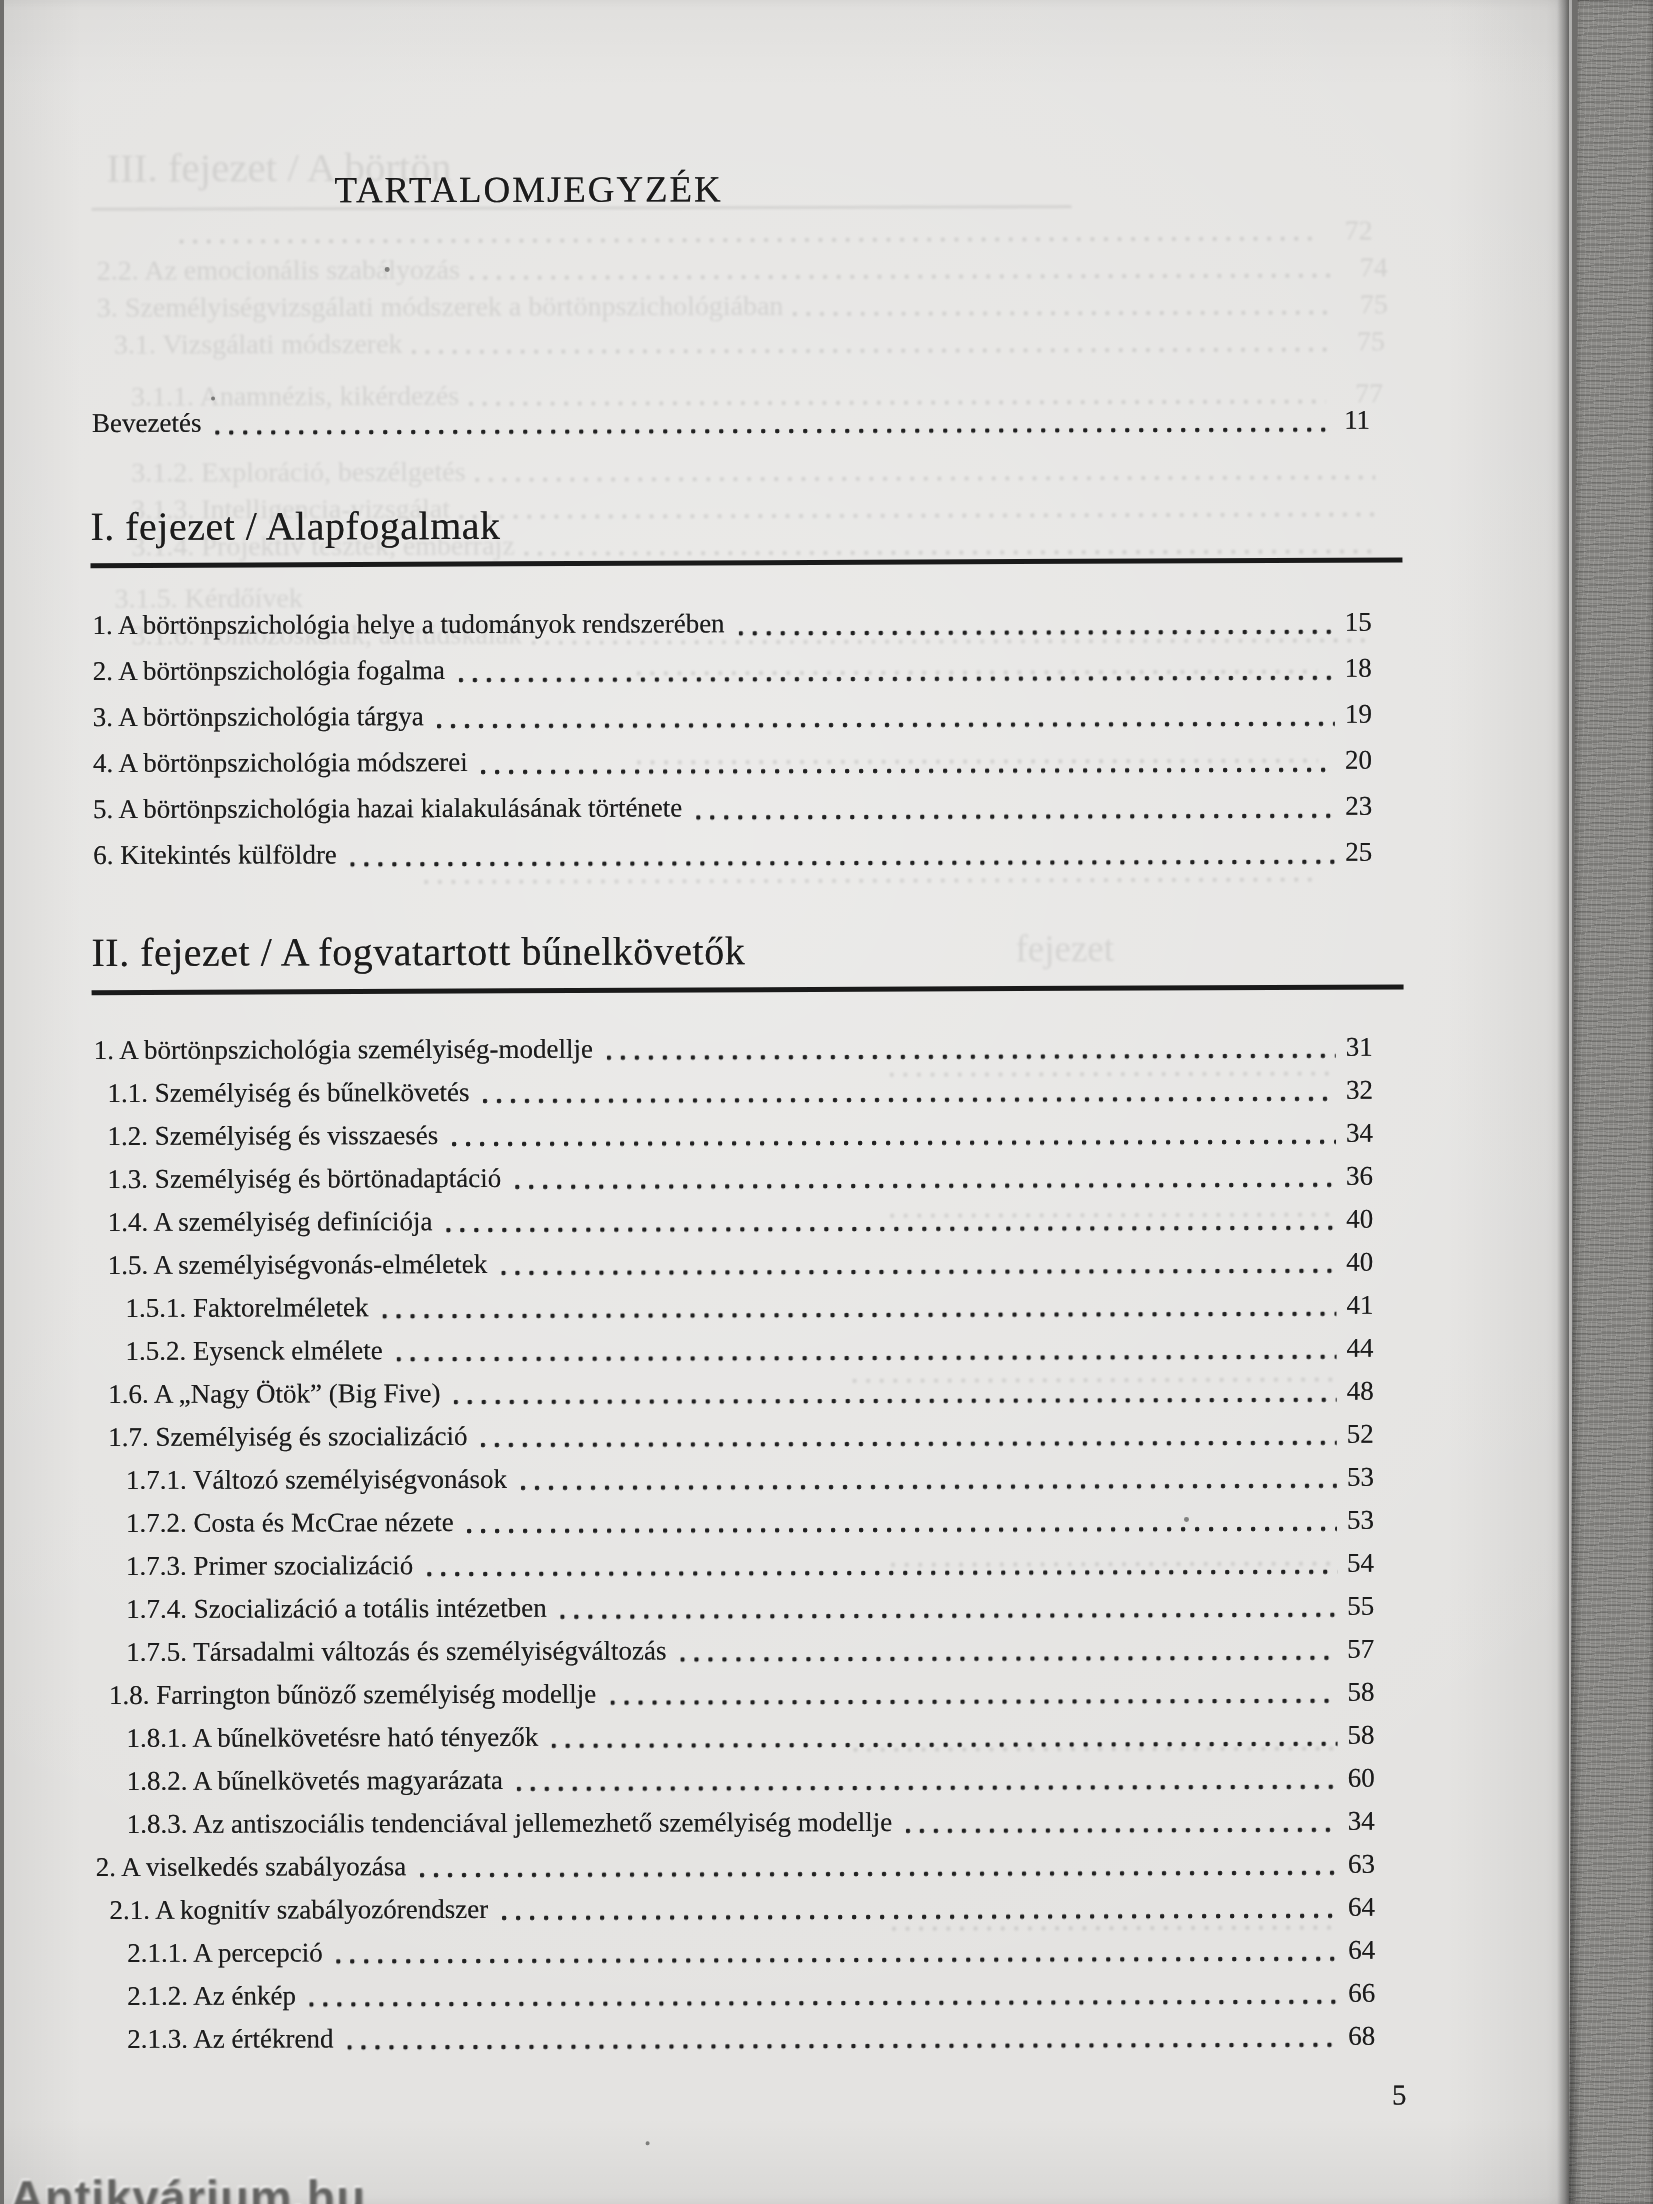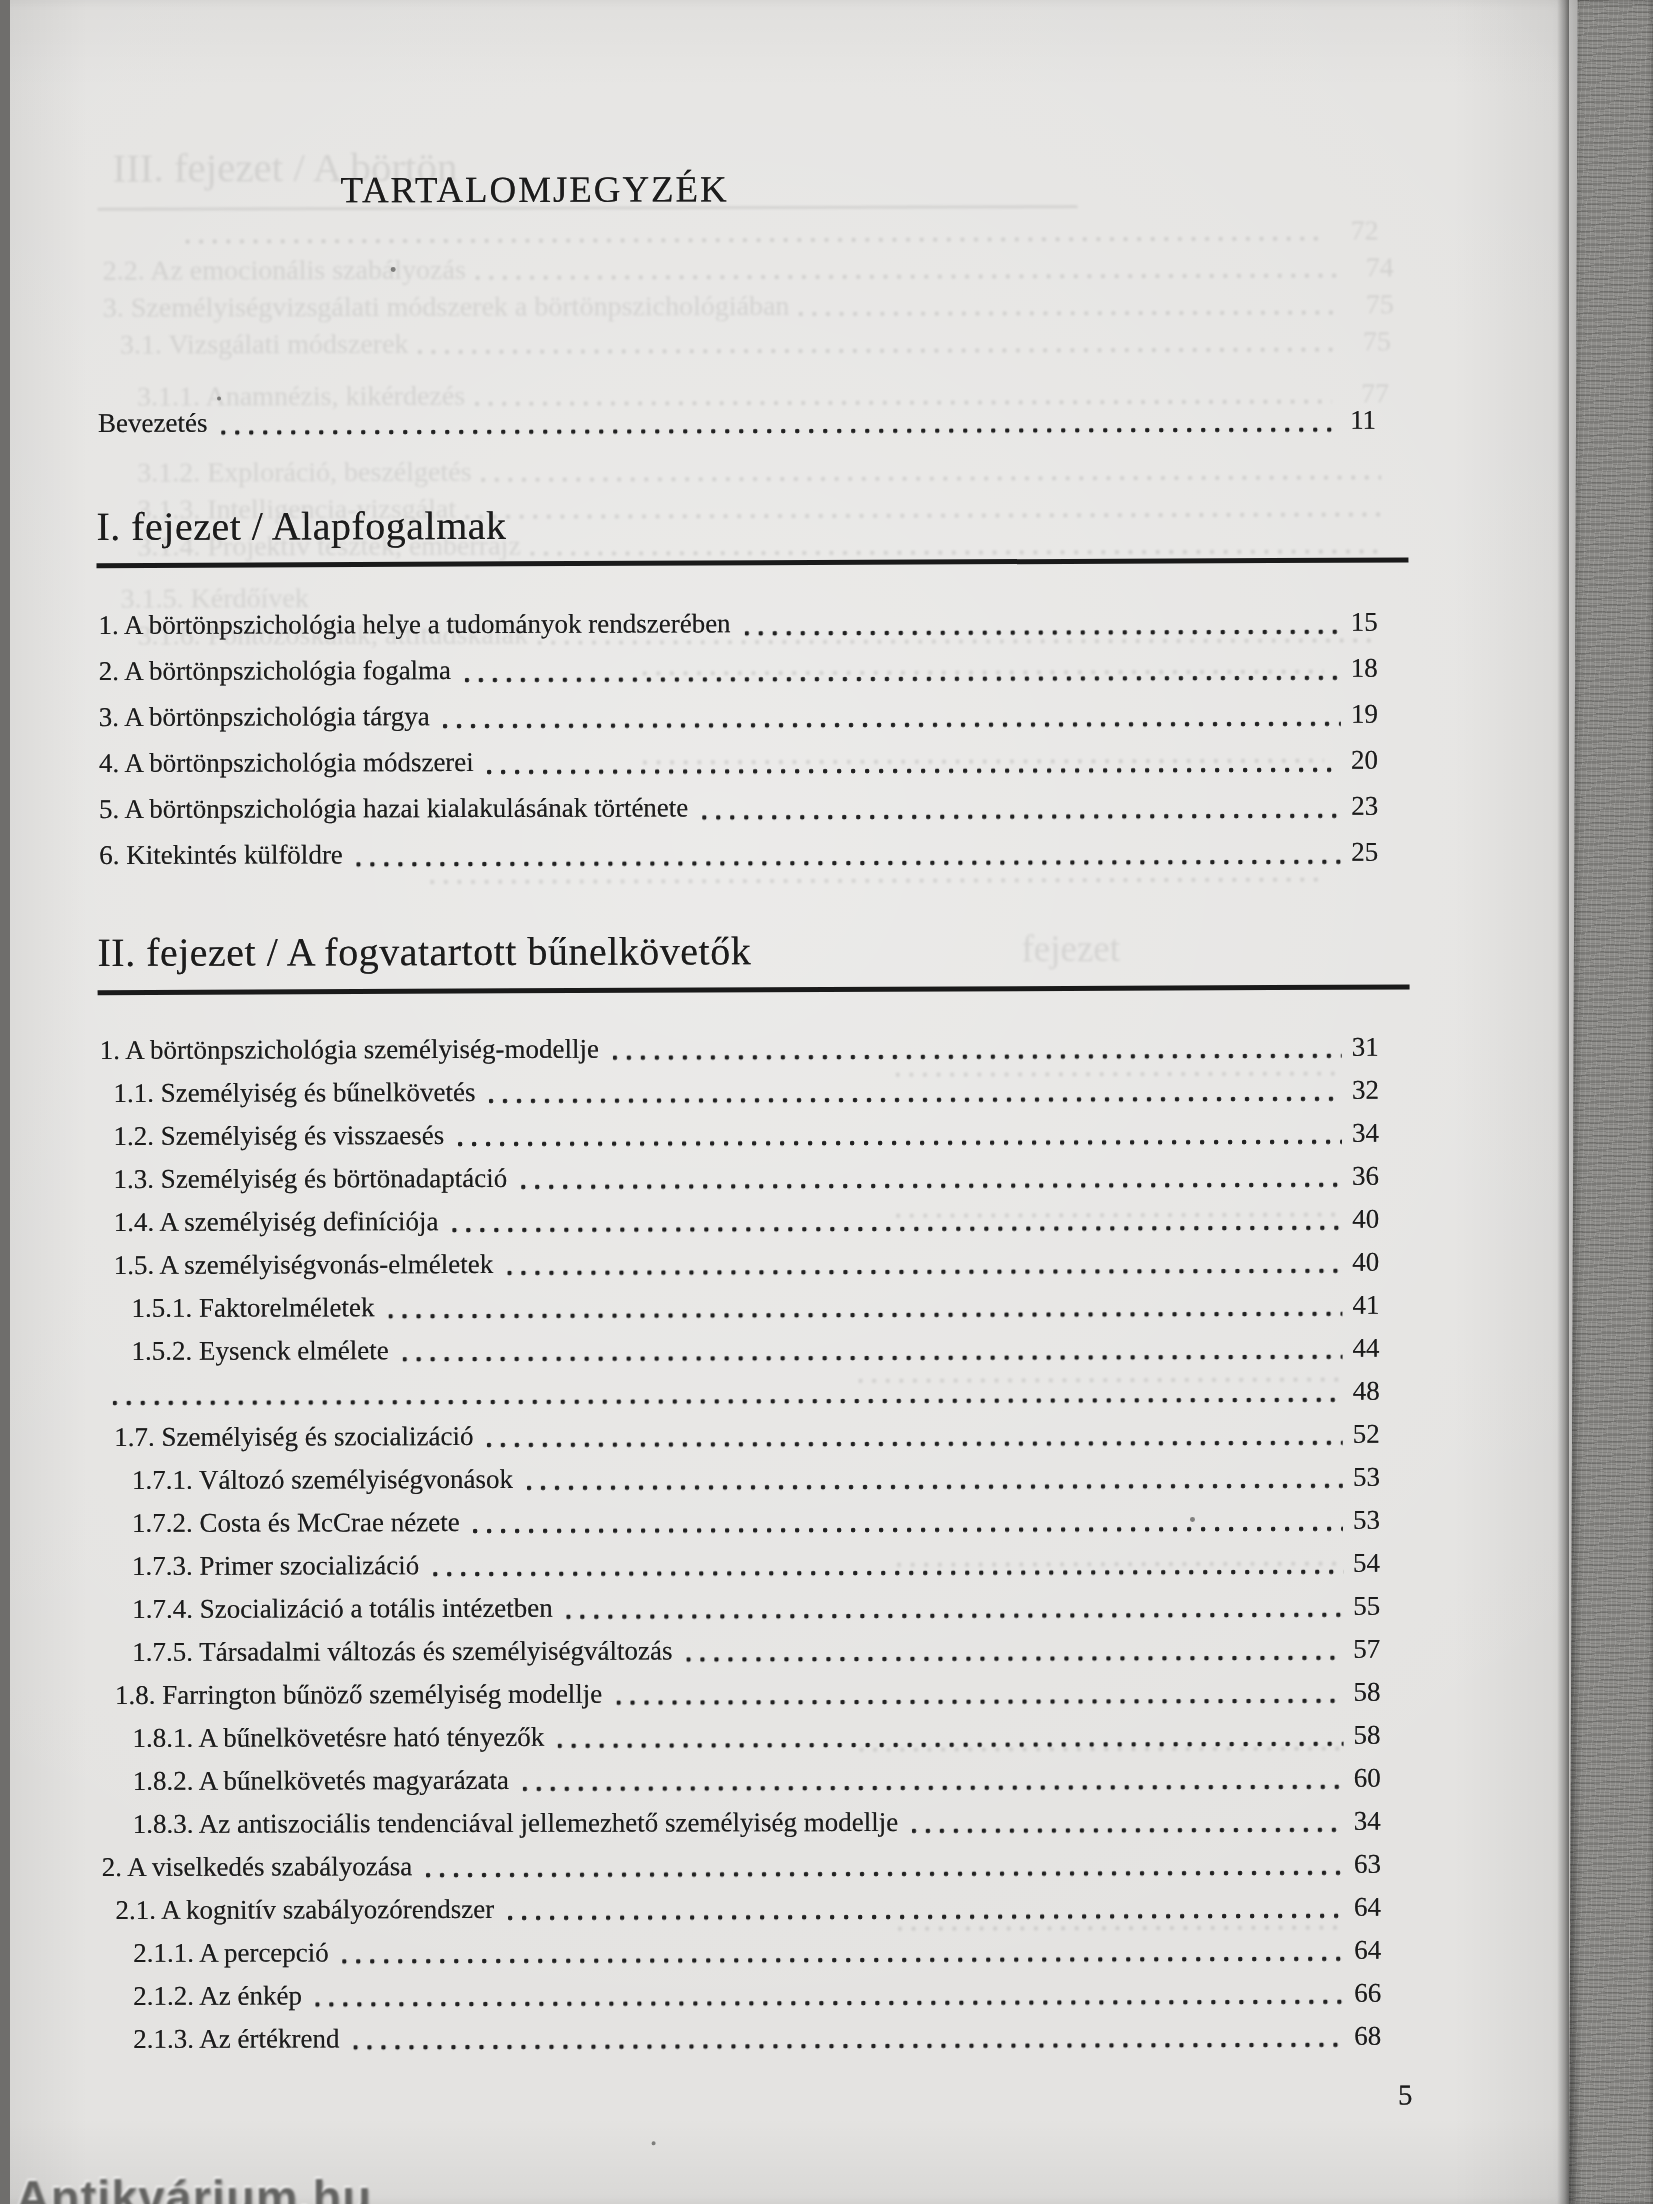--- a/index.html
+++ b/index.html
@@ -1,19 +1,19 @@
 <!DOCTYPE html>
 <html><head>
 <meta charset="utf-8">
 <style>
   html,body{margin:0;padding:0;background:#6f6e6c;}
   #stage{position:relative;width:1654px;height:2205px;overflow:hidden;
          font-family:"Liberation Serif","DejaVu Serif",serif;color:#1c1c1c;}
   
-  #paper{position:absolute;left:10px;top:0;width:1568px;height:2205px;overflow:hidden;
+  #paper{position:absolute;left:4px;top:0;width:1568px;height:2205px;overflow:hidden;
          background-color:#e4e3e1;
          background-image:
            radial-gradient(120% 90% at 45% 38%, rgba(255,255,255,.28), rgba(255,255,255,0) 62%),
            linear-gradient(90deg, rgba(0,0,0,.055), rgba(0,0,0,0) 5%, rgba(0,0,0,0) 92%, rgba(0,0,0,.07)),
            linear-gradient(0deg, rgba(0,0,0,.05), rgba(0,0,0,0) 4%, rgba(0,0,0,0) 96%, rgba(0,0,0,.03));
          box-shadow:inset -15.5px 0 19.4px -9.7px rgba(0,0,0,.22);}
   
   #seam{position:absolute;top:0;right:85px;width:11.6px;height:100%;
         background:linear-gradient(90deg, rgba(0,0,0,0), rgba(0,0,0,.25) 65%, rgba(45,45,43,.6));}
   #edge{position:absolute;top:0;right:0;width:85px;height:100%;background-color:#8f8e8b;
@@ -248,20 +248,21 @@
                 <span class="lbl lv2">1.5.1. Faktorelméletek</span>
                 <span class="leader"></span>
                 <span class="pg">41</span>
               </div>
               <div class="row">
                 <span class="lbl lv2">1.5.2. Eysenck elmélete</span>
                 <span class="leader"></span>
                 <span class="pg">44</span>
               </div>
               <div class="row">
+                <span class="lbl lv1">1.6. A „Nagy Ötök” (Big Five)</span>
                 <span class="leader"></span>
                 <span class="pg">48</span>
               </div>
               <div class="row">
                 <span class="lbl lv1">1.7. Személyiség és szocializáció</span>
                 <span class="leader"></span>
                 <span class="pg">52</span>
               </div>
               <div class="row">
                 <span class="lbl lv2">1.7.1. Változó személyiségvonások</span>

